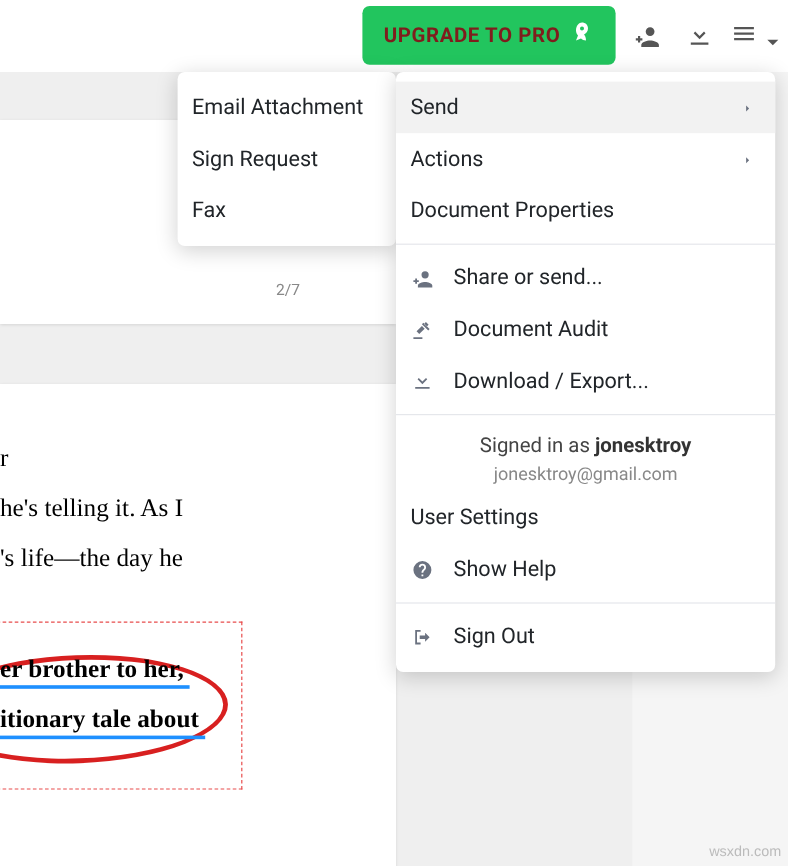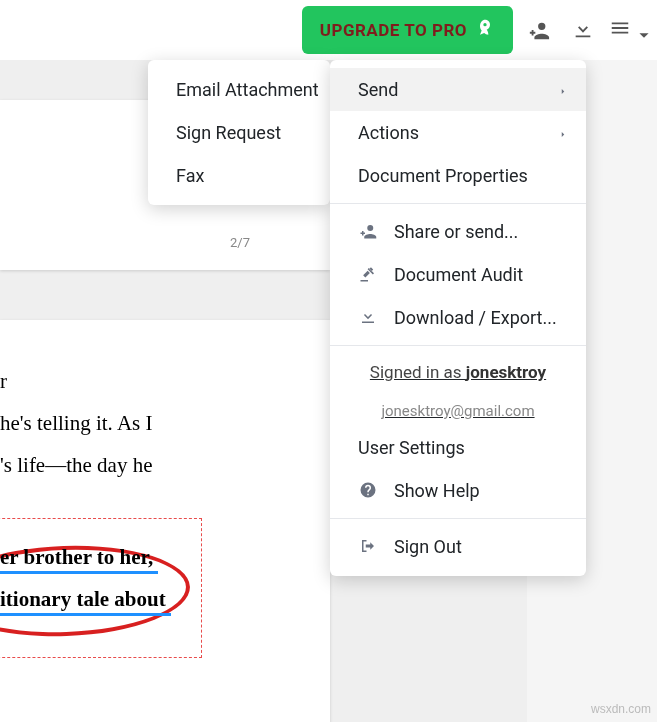--- a/index.html
+++ b/index.html
@@ -140,24 +140,24 @@
   
   .menu {
     position: absolute;
     background: #fff;
     border-radius: 6px;
     box-shadow: 0 4px 18px rgba(0,0,0,0.18);
     padding: 8px 0;
     color: #212529;
   }
   .menu-item {
-    padding: 11px 28px;
+    padding: 11px 12px;
     font-size: 18px;
     display: flex;
-    align-items: flex-start;
+    align-items: flex-end;
     gap: 16px;
     cursor: pointer;
     white-space: nowrap;
     position: relative;
   }
   .menu-item.hovered {
     background: #f2f2f2;
   }
   .menu-item .mi-icon {
     width: 20px;
@@ -177,37 +177,36 @@
   }
   .menu-item .chevron svg { width: 10px; height: 10px; fill: #6b7280; }
   .menu-divider {
     height: 1px;
     background: #e5e7eb;
     margin: 6px 0;
   }
   .account-block {
     padding: 10px 24px 6px;
     text-align: center;
-    text-decoration: underline;
   }
   .account-block .signed {
     font-size: 17px;
     color: #444;
   }
   .account-block .signed b { font-weight: 700; color: #333; }
   .account-block .email {
     font-size: 15px;
     color: #888;
-    margin-top: 20px;
+    margin-top: 4px;
   }
 
   .main-menu {
     top: 60px;
     left: 330px;
-    width: 256px;
+    width: 316px;
   }
   .sub-menu {
     top: 60px;
     left: 148px;
     width: 182px;
   }
 
   .scrollbar {
     position: absolute;
     right: 0;

